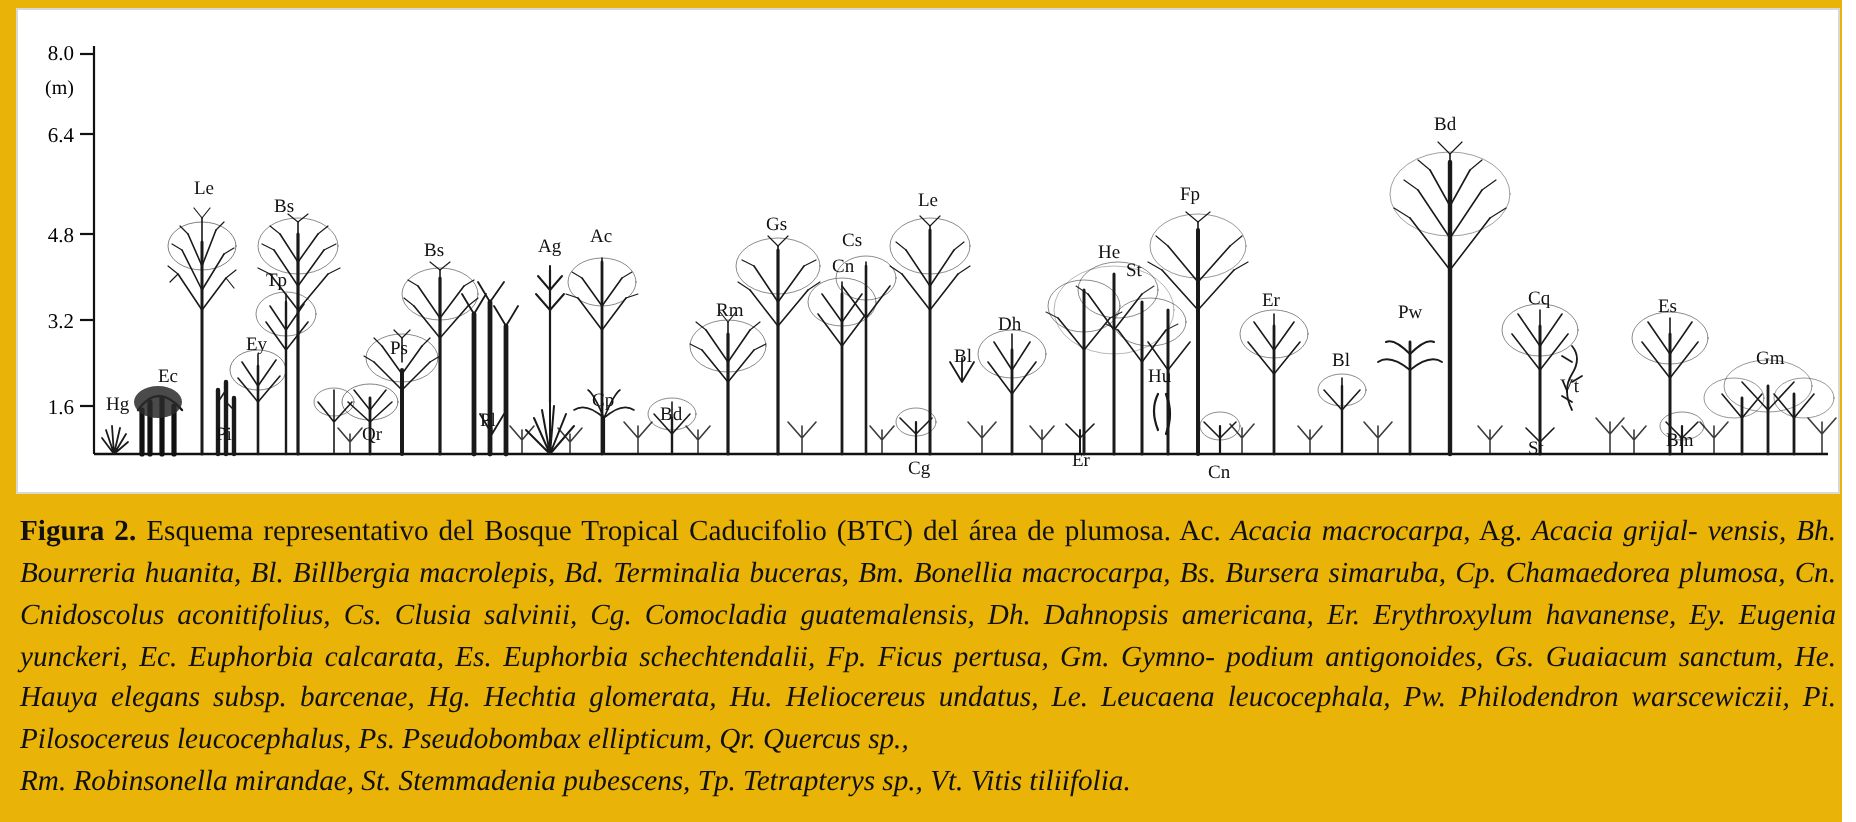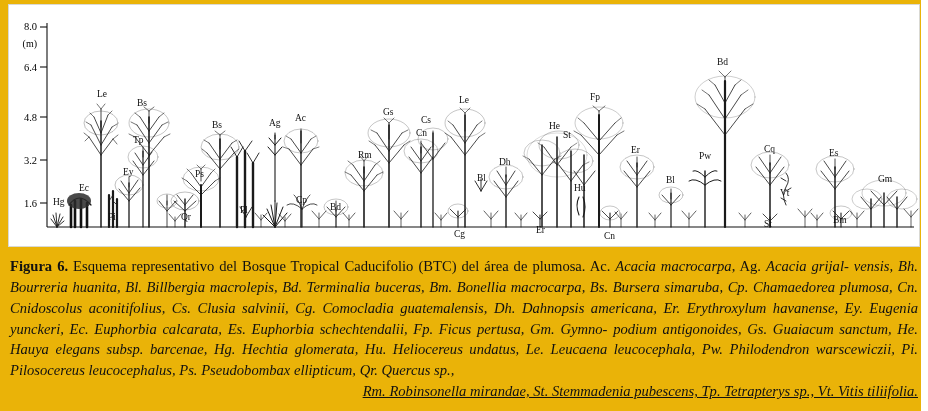--- a/index.html
+++ b/index.html
@@ -49,23 +49,22 @@
     font-size: 14.6px;
     line-height: 1.43;
     text-align: justify;
     text-justify: inter-word;
     color: #111;
   }
   #caption-block .bold { font-weight: bold; }
   #caption-block .ital { font-style: italic; }
   #caption-block .last-line {
     display: block;
-    text-align: right;
+    text-align: left;
     margin-top: 0;
-    text-decoration: underline;
   }
   .axis-label, .tick-label, .sp-label {
     font-family: "Liberation Serif", serif;
   }
 </style>
 </head>
 <body>
 
 <div id="page">
 
@@ -419,21 +418,21 @@
         <text x="771" y="191">Vt</text>
         <text x="755" y="222">St</text>
         <text x="820" y="151">Es</text>
         <text x="824" y="218">Bm</text>
         <text x="869" y="177">Gm</text>
       </g>
     </svg>
   </div>
 
   <div id="caption-block">
-    <span class="bold">Figura 6.</span><span> Esquema representativo del Bosque Tropical Caducifolio (BTC) del área de plumosa. Ac. </span><span class="ital">Acacia macrocarpa</span><span>, Ag. </span><span class="ital">Acacia grijal-</span>
+    <span class="bold">Figura 2.</span><span> Esquema representativo del Bosque Tropical Caducifolio (BTC) del área de plumosa. Ac. </span><span class="ital">Acacia macrocarpa</span><span>, Ag. </span><span class="ital">Acacia grijal-</span>
     <span class="ital">vensis, Bh. Bourreria huanita, Bl. Billbergia macrolepis, Bd. Terminalia buceras, Bm. Bonellia macrocarpa, Bs. Bursera simaruba, Cp.</span>
     <span class="ital">Chamaedorea plumosa, Cn. Cnidoscolus aconitifolius, Cs. Clusia salvinii, Cg. Comocladia guatemalensis, Dh. Dahnopsis americana, Er.</span>
     <span class="ital">Erythroxylum havanense, Ey. Eugenia yunckeri, Ec. Euphorbia calcarata, Es. Euphorbia schechtendalii, Fp. Ficus pertusa, Gm. Gymno-</span>
     <span class="ital">podium antigonoides, Gs. Guaiacum sanctum, He. Hauya elegans subsp. barcenae, Hg. Hechtia glomerata, Hu. Heliocereus undatus, Le.</span>
     <span class="ital">Leucaena leucocephala, Pw. Philodendron warscewiczii, Pi. Pilosocereus leucocephalus, Ps. Pseudobombax ellipticum, Qr. Quercus sp.,</span>
     <span class="ital last-line">Rm. Robinsonella mirandae, St. Stemmadenia pubescens, Tp. Tetrapterys sp., Vt. Vitis tiliifolia.</span>
   </div>
 
 </div>
 

